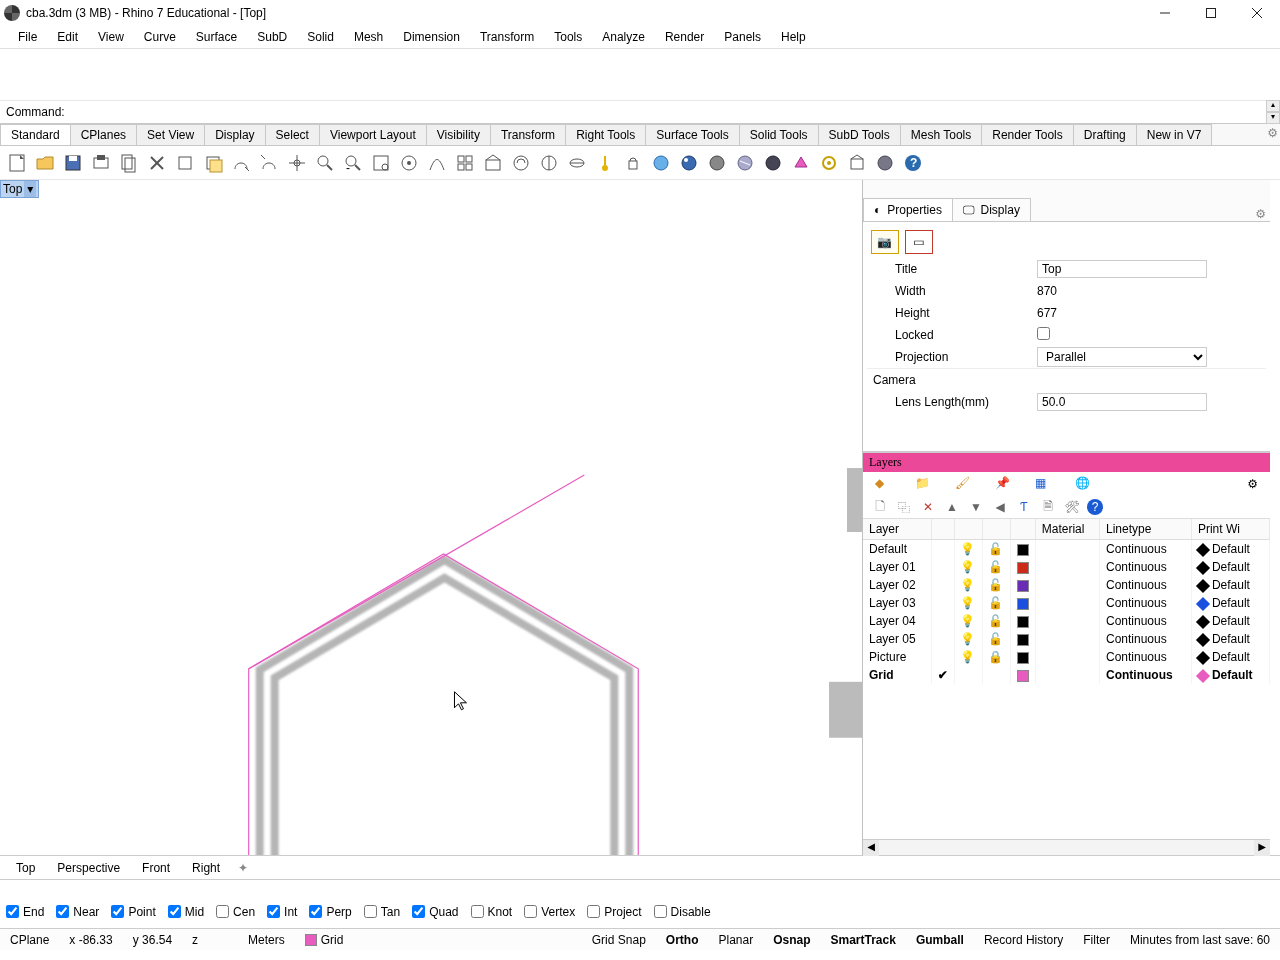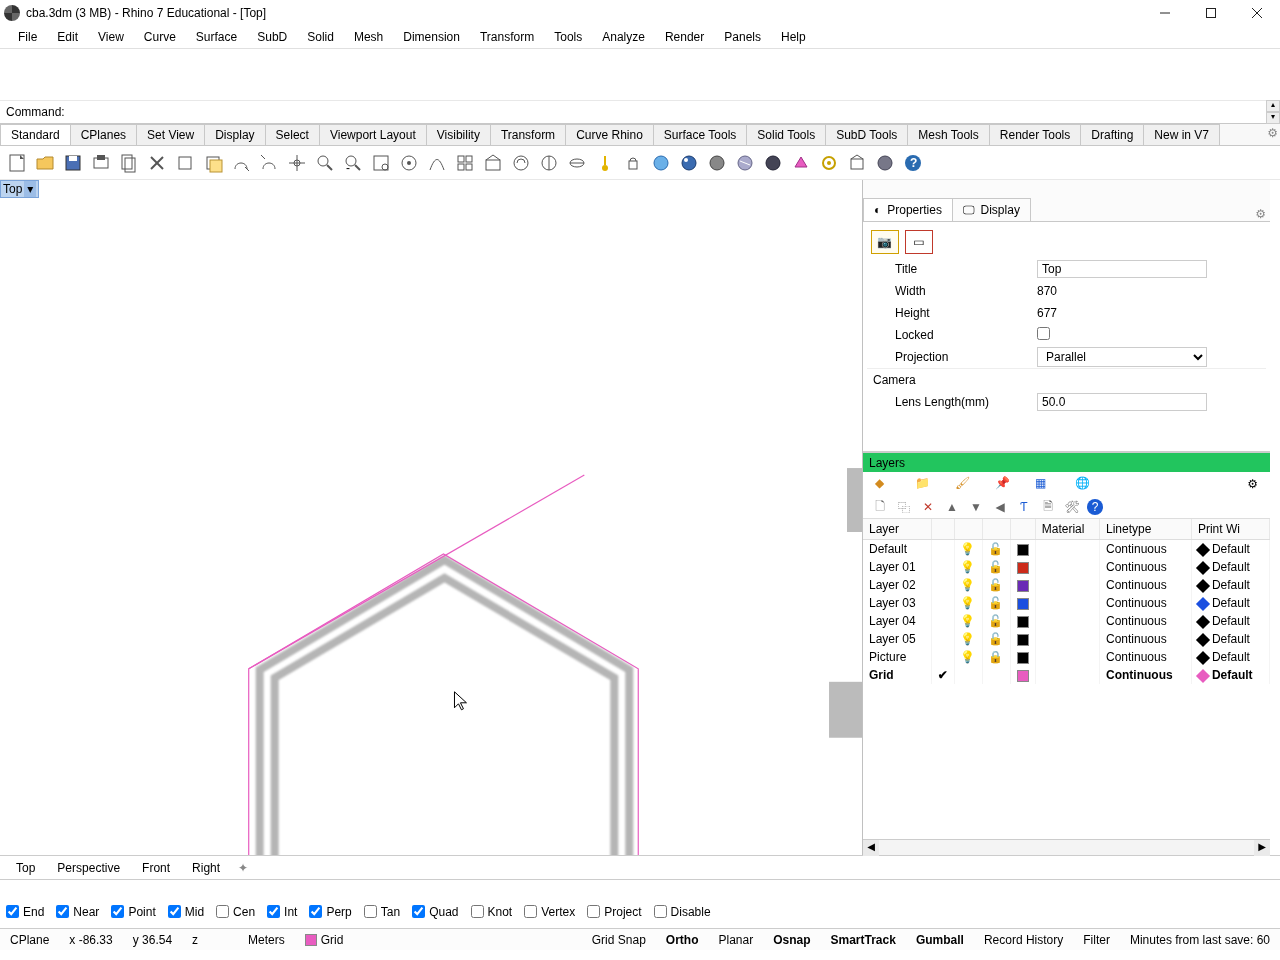--- a/index.html
+++ b/index.html
@@ -61,21 +61,21 @@
 .propsicons .pi { width:28px; height:24px; display:flex; align-items:center; justify-content:center; }
 .propsicons .pi.sel { border:1px solid #d0a000; background:#fffcf0; }
 .section { font-weight: 400; padding: 4px 6px; border-top: 1px solid #eee; }
 .proprow { display:flex; align-items:center; height: 22px; }
 .proprow .k { width: 170px; padding-left: 28px; }
 .proprow .v { flex:1; }
 .proprow input.text { border:1px solid #ccc; padding:1px 4px; width: 170px; background:#fff; font-size:12px;}
 .proprow select { border:1px solid #ccc; padding:1px 4px; width: 170px; font-size:12px; background:#fff;}
 
 
-.layhead { height: 20px; display:flex; align-items:center; padding-left:6px; border-top:1px solid #ccc; background:#22c55e; }
+.layhead { height: 20px; display:flex; align-items:center; padding-left:6px; border-top:1px solid #ccc; background:#ec4899;font-family:Liberation Serif, serif; }
 .laybar { display:flex; align-items:center; gap:24px; padding:4px 12px; background:#fff; }
 .laybar svg, .laybar span.icon { width:16px; height:16px; }
 .laybar2 { display:flex; align-items:center; gap:6px; padding:2px 8px; background:#fff; border-bottom:1px solid #ddd; }
 .laybar2 .bicon { width:18px; height:18px; display:flex; align-items:center; justify-content:center; color:#666; }
 
 table.layers { width:100%; border-collapse: collapse; background:#fff; font-size:12px; }
 table.layers th { text-align:left; font-weight:400; padding:3px 6px; border-right:1px solid #e8e8e8; border-bottom:1px solid #ddd; background:#fafafa; }
 table.layers td { padding:2px 6px; border-right:1px solid #f4f4f4; white-space:nowrap; }
 table.layers tr.active td { font-weight:700; }
 .bulb { color:#e2b400; }
@@ -161,21 +161,21 @@
 
 <div class="tooltabs" id="tooltabs">
 <div class="tab active">Standard</div>
     <div class="tab">CPlanes</div>
     <div class="tab">Set View</div>
     <div class="tab">Display</div>
     <div class="tab">Select</div>
     <div class="tab">Viewport Layout</div>
     <div class="tab">Visibility</div>
     <div class="tab">Transform</div>
-    <div class="tab">Curve Rhino</div>
+    <div class="tab">Right Tools</div>
     <div class="tab">Surface Tools</div>
     <div class="tab">Solid Tools</div>
     <div class="tab">SubD Tools</div>
     <div class="tab">Mesh Tools</div>
     <div class="tab">Render Tools</div>
     <div class="tab">Drafting</div>
     <div class="tab">New in V7</div>
     <div class="gear">⚙</div>
   </div>
 

